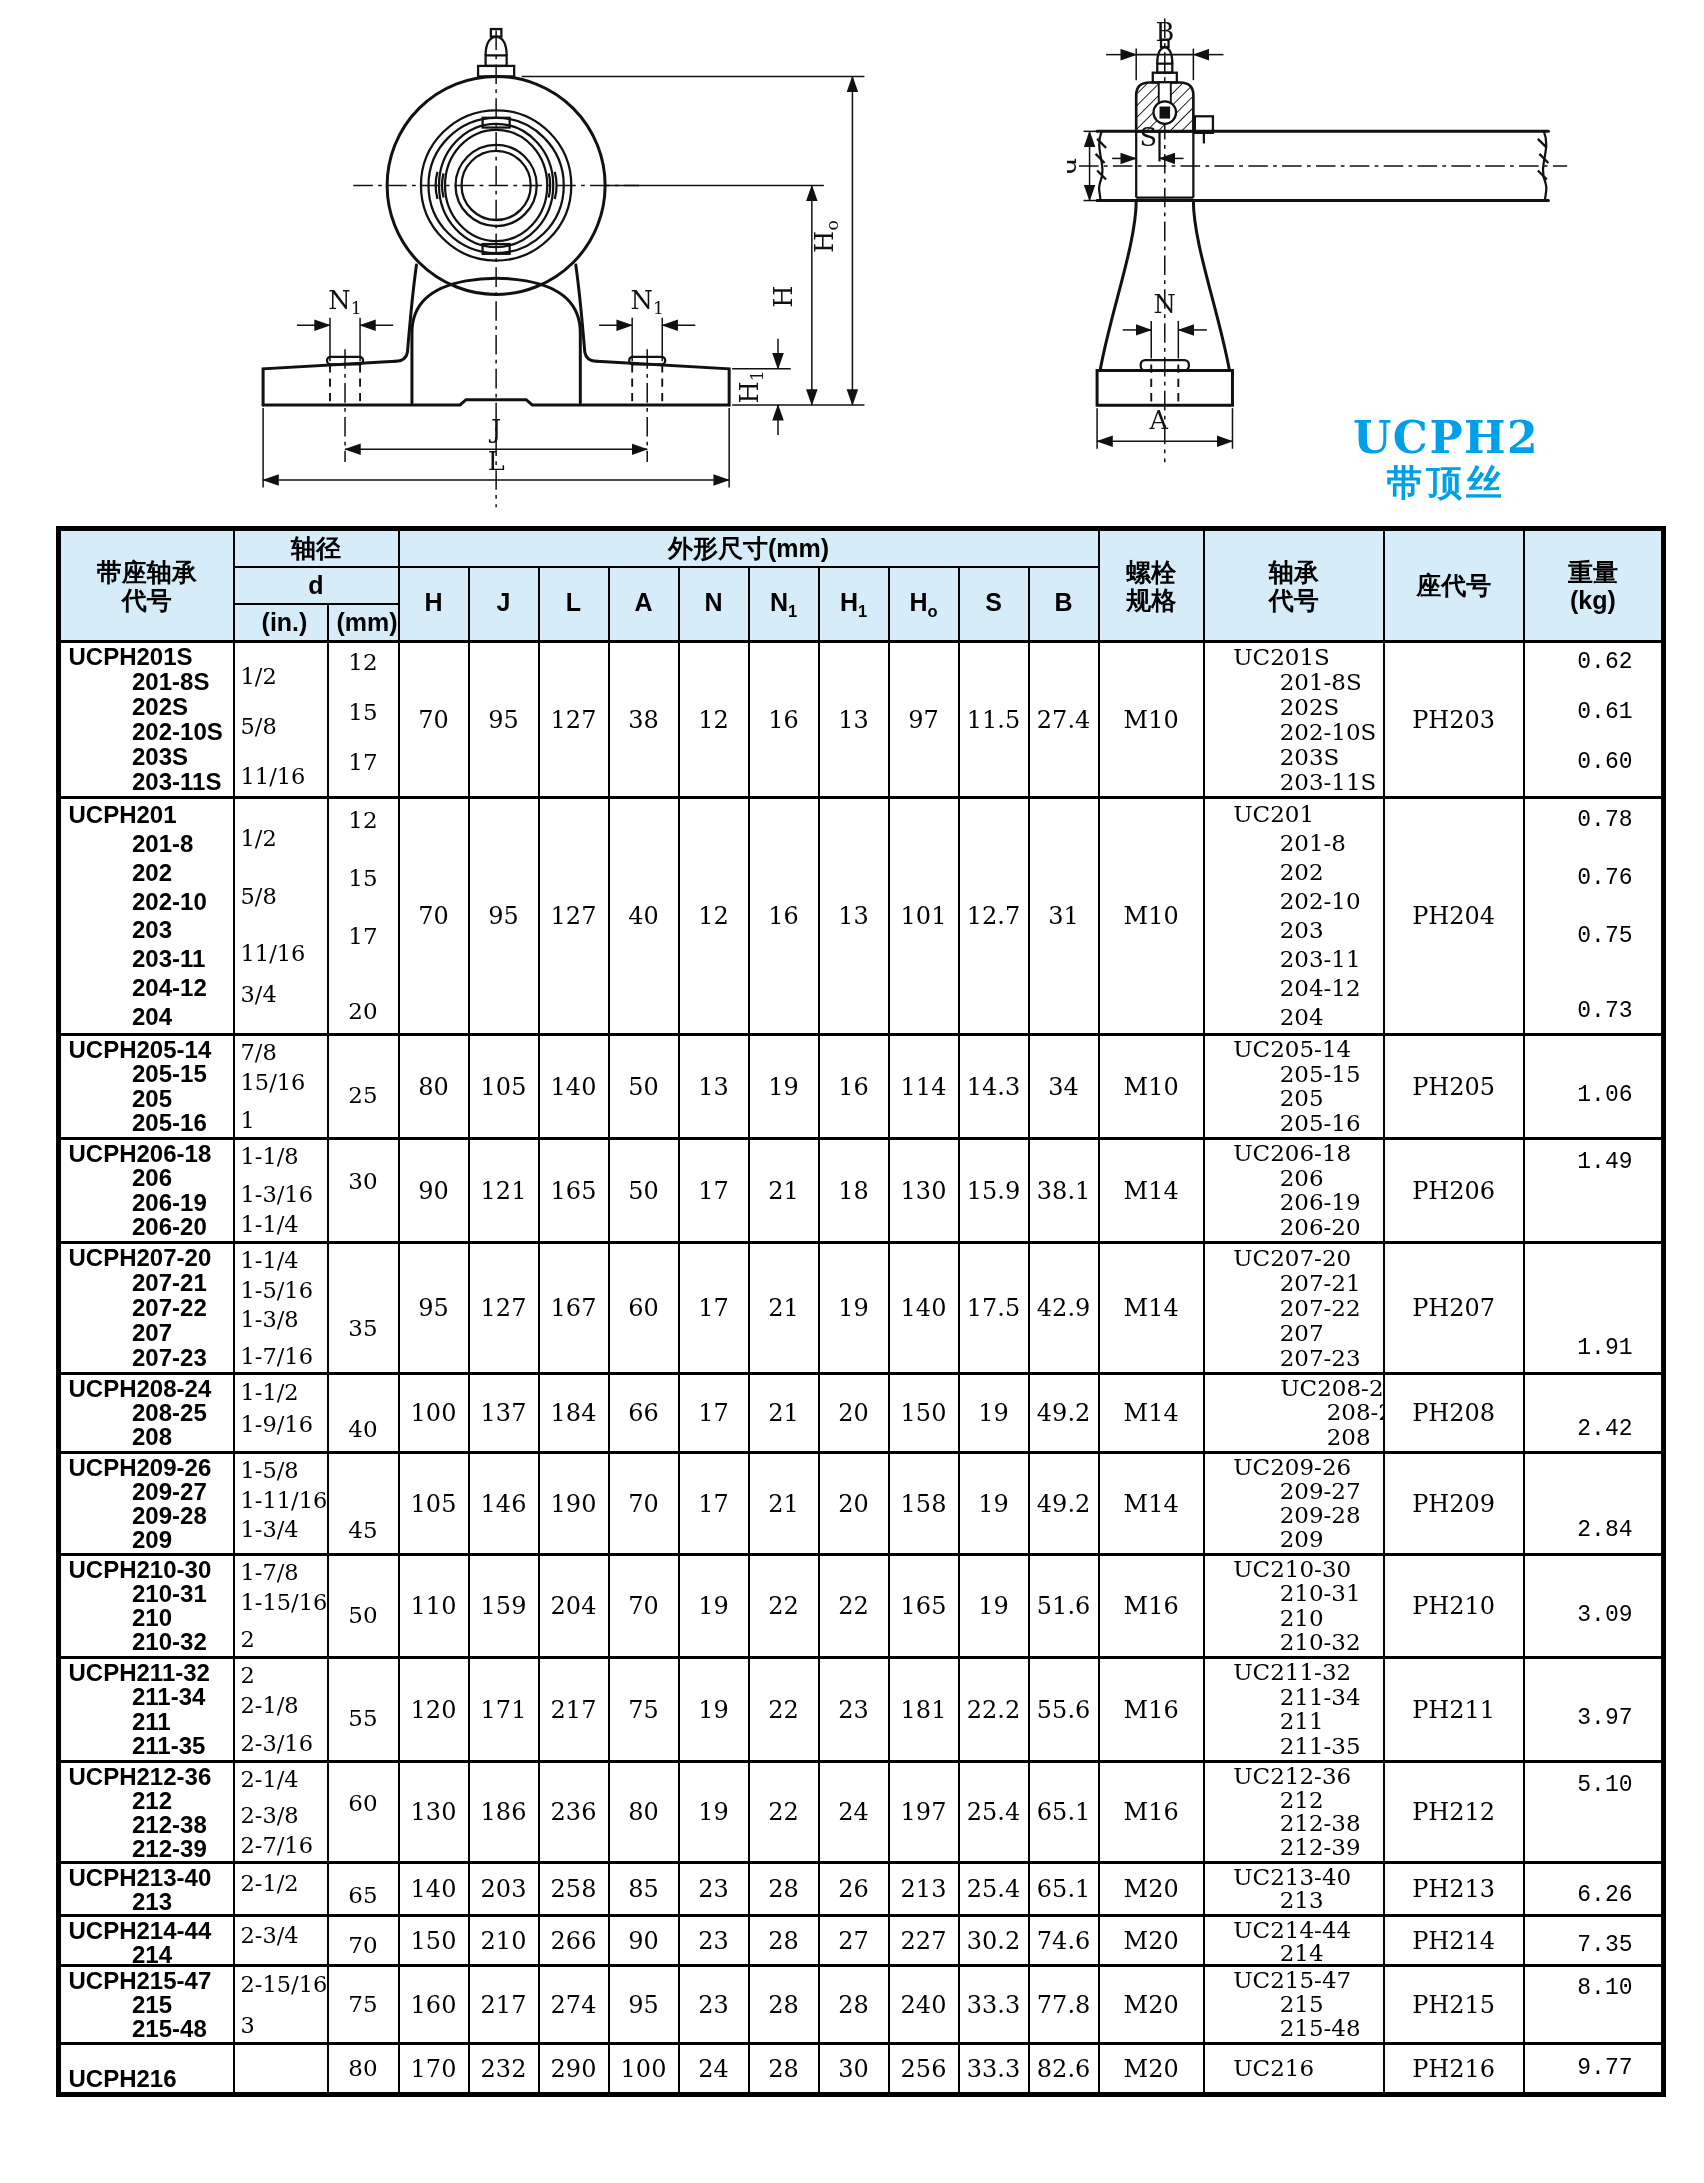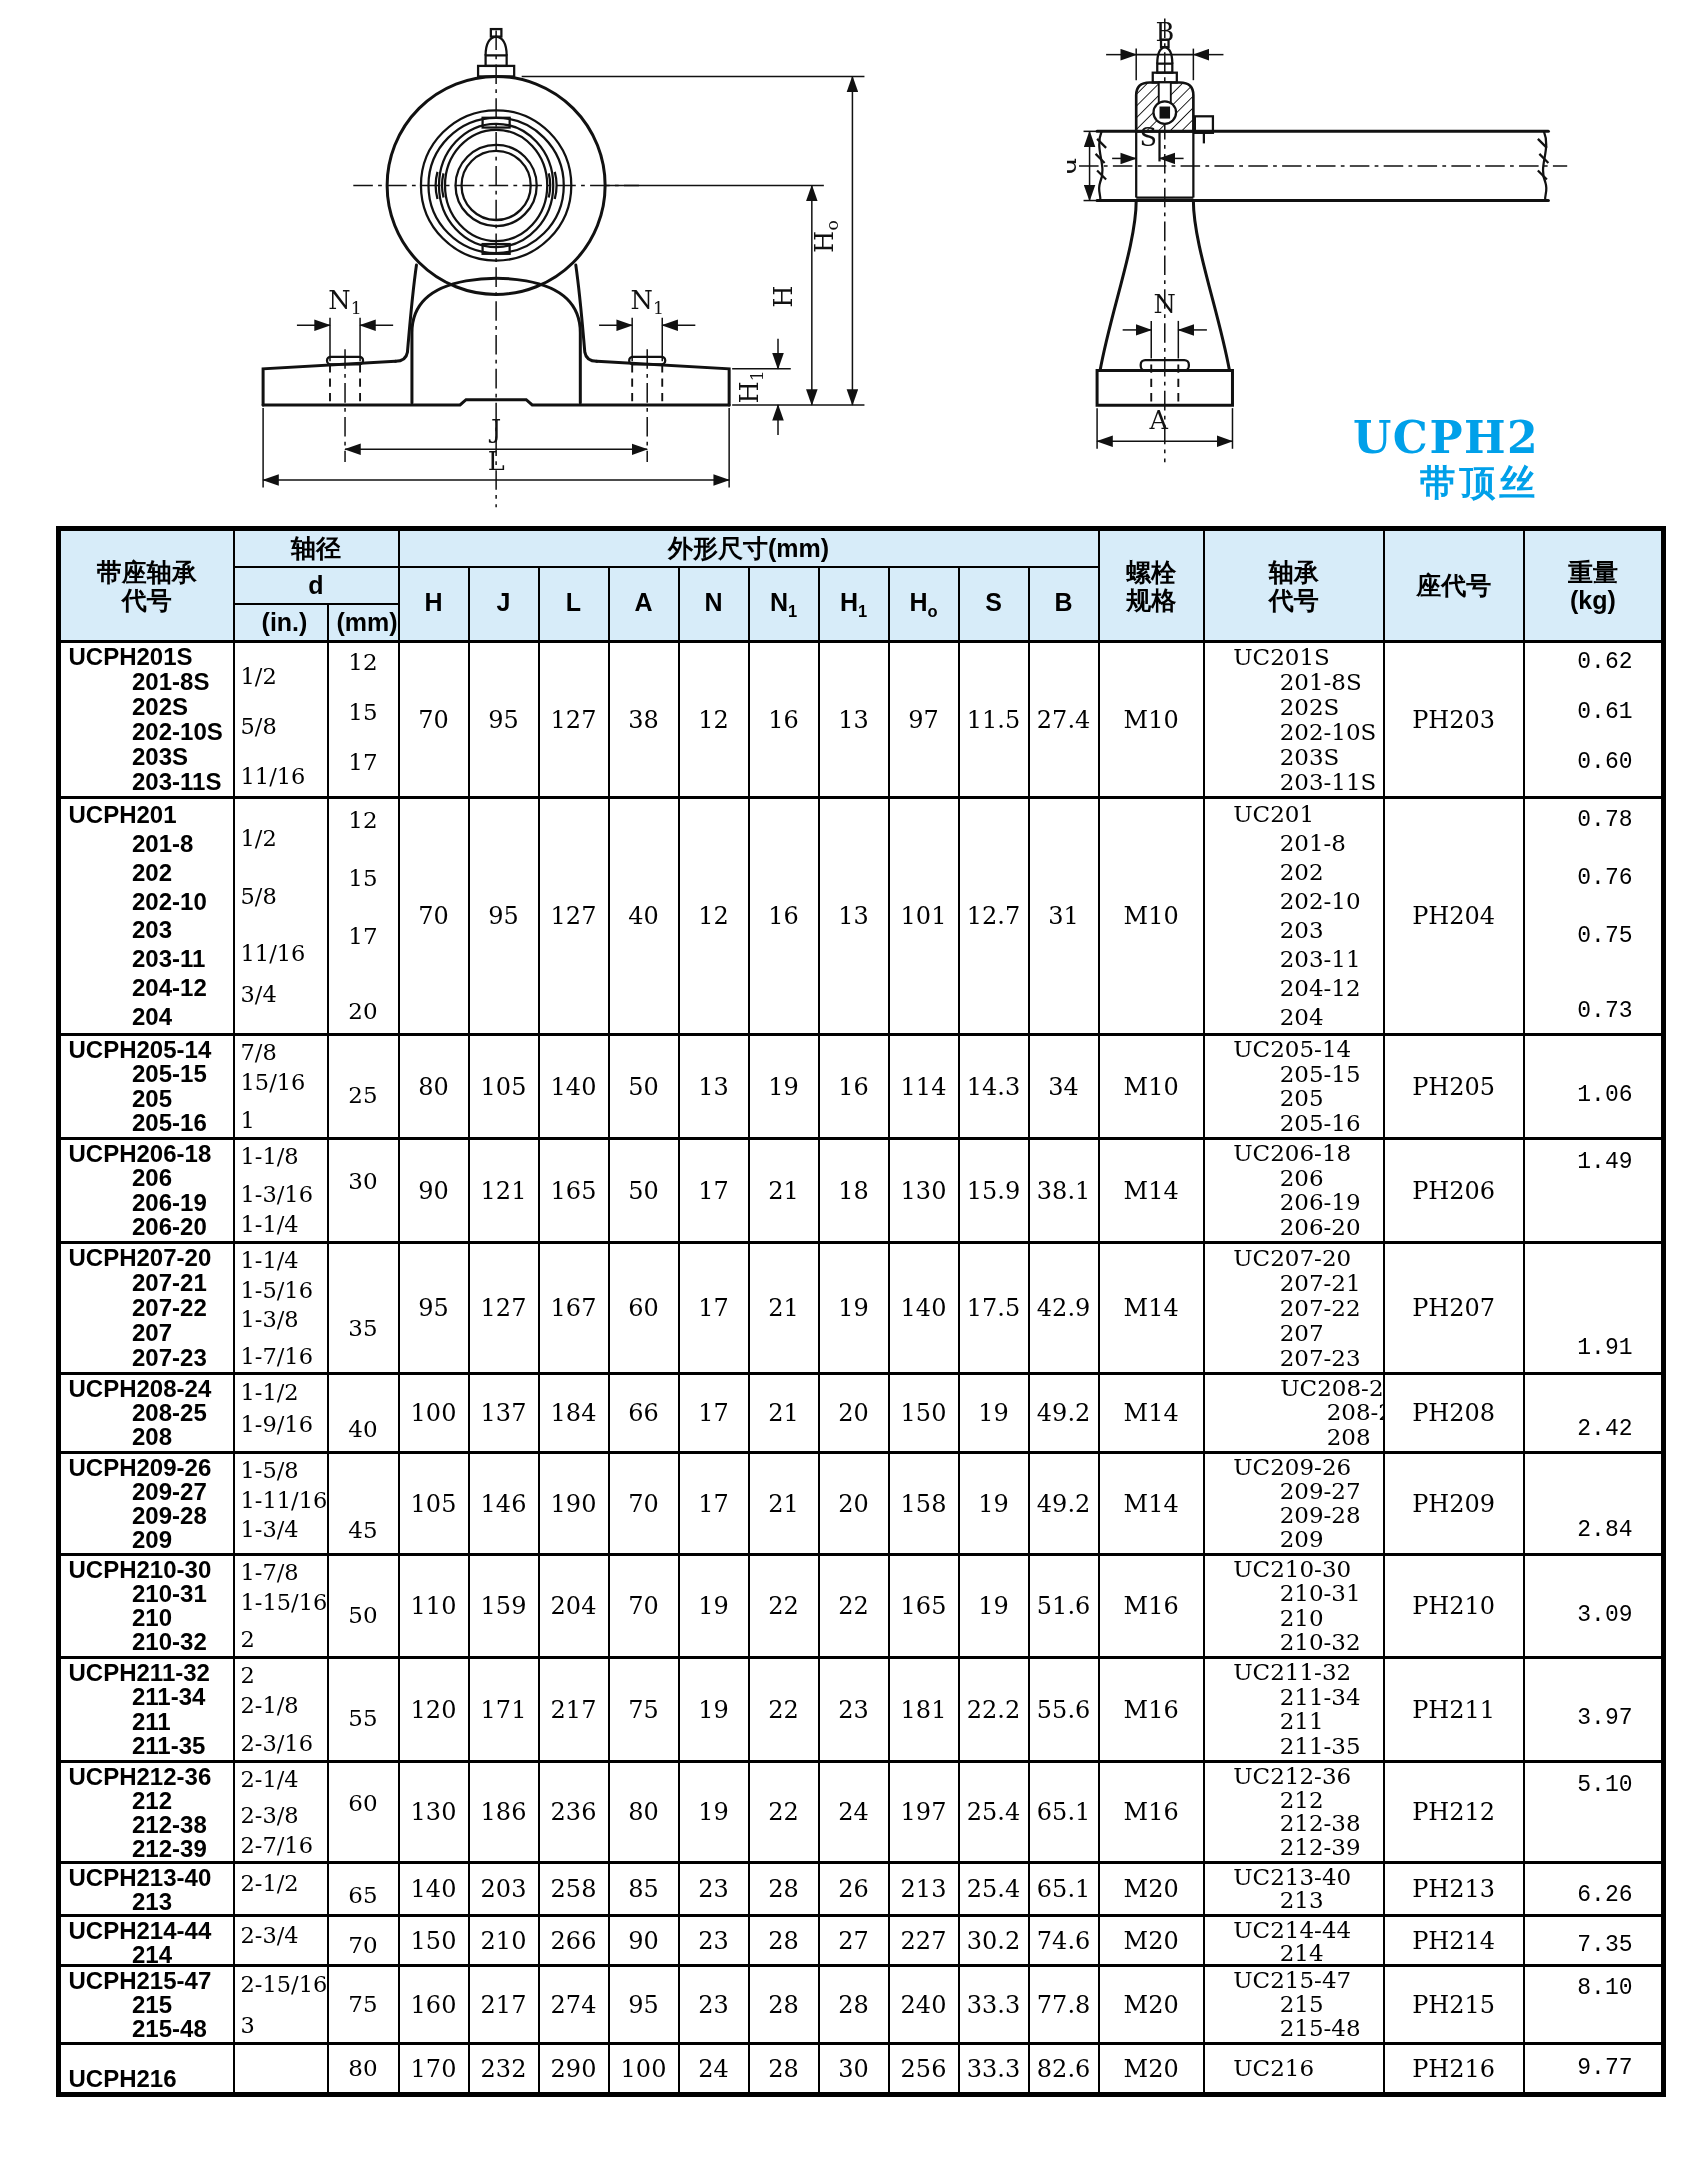--- a/index.html
+++ b/index.html
@@ -12,21 +12,21 @@
   #side-view{left:1067px;top:11.3px;width:519px;height:519px;}
   svg .outline{fill:none;stroke:#111;stroke-width:4;stroke-linecap:round;}
   svg .thin{fill:none;stroke:#111;stroke-width:3;}
   svg .dim{fill:none;stroke:#111;stroke-width:2;}
   svg .center{fill:none;stroke:#111;stroke-width:2;stroke-dasharray:26 7 5 7;}
   svg .dash{fill:none;stroke:#111;stroke-width:2.5;stroke-dasharray:11 8;}
   svg .hatched{fill:url(#hatchpat);stroke:#111;stroke-width:3.5;}
   svg text{font-family:"DejaVu Serif",serif;font-size:34px;fill:#111;}
   svg .sub{font-size:23px;}
 
-  .series-label{position:absolute;left:1353px;top:415px;color:#00a0e9;text-align:right;line-height:1.04;}
+  .series-label{position:absolute;left:1353px;top:415px;color:#00a0e9;text-align:center;line-height:1.04;}
   .series-label .code{font-family:"DejaVu Serif",serif;font-size:44px;font-weight:700;letter-spacing:1.5px;}
   .series-label .note{font-family:"Liberation Sans",sans-serif;font-size:36px;font-weight:700;letter-spacing:3.8px;margin-top:3px;}
 
   
   #spec-table{position:absolute;left:56px;top:526px;width:1605px;border-collapse:collapse;table-layout:fixed;background:#fff;border-radius:16px;}
   #spec-table{border:5.3px solid #000;}
   #spec-table th,#spec-table td{border:2.3px solid #000;padding:0;overflow:hidden;}
   #spec-table thead th{background:#d7ecf9;font-weight:700;vertical-align:middle;text-align:center;}
   #spec-table thead tr:nth-child(1) th{height:35px;}
   #spec-table thead tr:nth-child(2) th{height:35px;}

